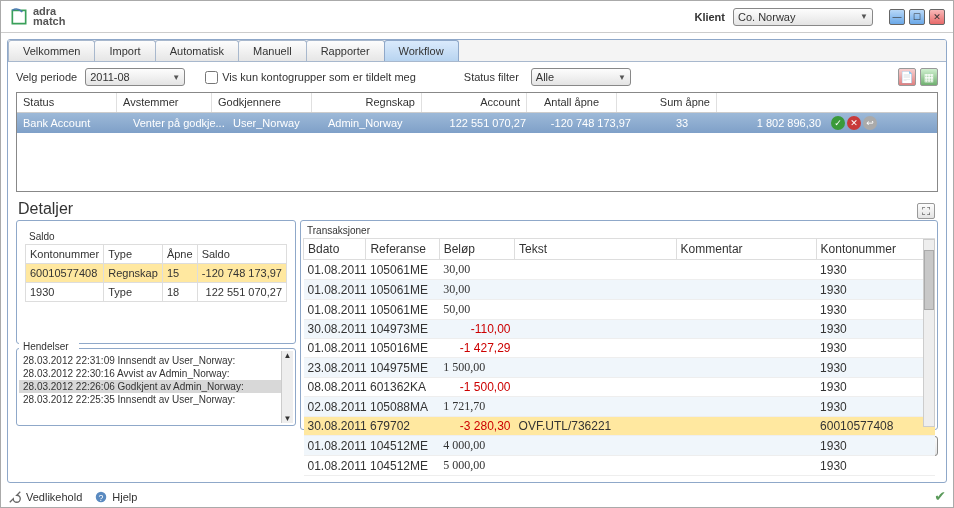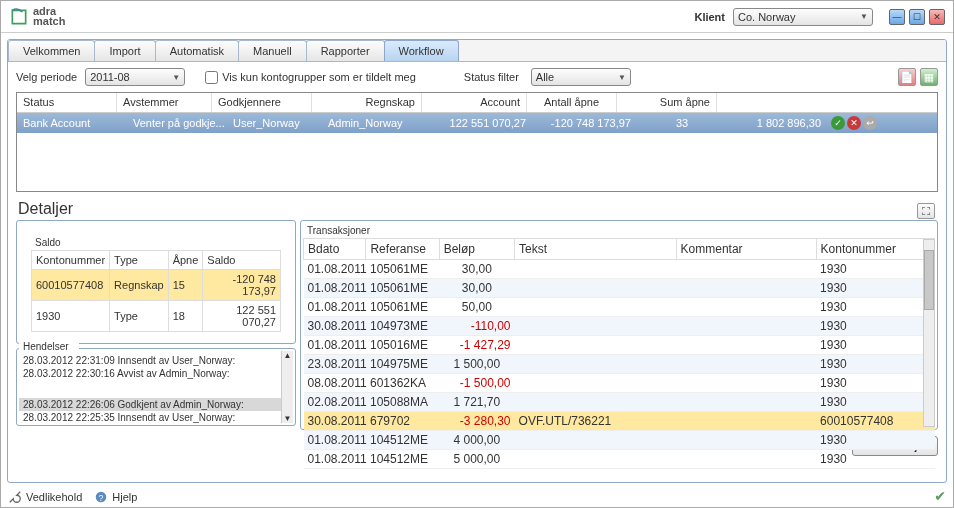--- a/index.html
+++ b/index.html
@@ -38,43 +38,43 @@
 .gr { padding:2px 6px; font-size:11px; overflow:hidden; white-space:nowrap; }
 .c-kg{width:110px;} .c-st{width:100px;} .c-av{width:95px;} .c-gk{width:100px;} .c-rg{width:110px;text-align:right;} .c-ek{width:105px;text-align:right;} .c-aa{width:90px;text-align:center;} .c-sa{width:100px;text-align:right;}
 .row-actions { display:flex; gap:2px; margin-left:4px; }
 .act-btn { width:14px; height:14px; border-radius:7px; display:flex; align-items:center; justify-content:center; font-size:9px; color:#fff; }
 .act-ok{background:#3a9a3a;} .act-x{background:#c83a3a;} .act-back{background:#aaa;}
 
 .details-label { margin:8px 0 2px 10px; font-size:16px; }
 .details-area { display:flex; margin:0 8px; gap:4px; height:210px; }
 
 .left-col { width:280px; display:flex; flex-direction:column; }
-.saldo-box { border:1px solid #8fa8c9; border-radius:3px; padding:14px; height:124px; }
+.saldo-box { border:1px solid #8fa8c9; border-radius:3px; padding:8px; height:124px; }
 .box-label { font-size:10px; padding:2px 4px; }
 .saldo-tbl { width:100%; border-collapse:collapse; font-size:11px; }
 .saldo-tbl th { background:#fff; text-align:left; padding:3px 4px; font-weight:normal; border:1px solid #ddd; }
 .saldo-tbl td { padding:3px 4px; border:1px solid #ddd; }
 .saldo-tbl tr.sel td { background:#ffe8a0; }
 .saldo-tbl tr.total td { font-weight:bold; background:#fff; }
 .saldo-tbl td.num { text-align:right; }
 
 .hendelser-box { border:1px solid #8fa8c9; border-radius:3px; margin-top:4px; height:78px; padding:2px; display:flex; }
 .hendelser-list { flex:1; overflow:hidden; }
 .hend-item { font-size:10px; padding:1px 4px; white-space:nowrap; overflow:hidden; }
-.hend-sel { background:#d8d8d8;margin-top:18px; }
+.hend-sel { background:#d8d8d8; }
 .hend-scroll { width:12px; background:#eee; border-left:1px solid #ccc; display:flex; flex-direction:column; justify-content:space-between; align-items:center; font-size:8px; }
 
 .trans-box { flex:1; border:1px solid #8fa8c9; border-radius:3px; padding:2px; position:relative; }
 .trans-expand { position:absolute; top:-18px; right:2px; width:18px; height:16px; border:1px solid #999; border-radius:2px; background:linear-gradient(#fdfdfd,#e4e4e4); display:flex; align-items:center; justify-content:center; }
 .trans-tbl { width:100%; border-collapse:collapse; font-size:12px; table-layout:fixed; }
 .trans-tbl th { background:#fff; text-align:left; padding:3px 4px; font-weight:normal; border:1px solid #ddd; }
 .trans-tbl td { padding:2px 4px; border-bottom:1px solid #eee; }
 .trans-tbl tr.odd td { background:#f0f6fb; }
 .trans-tbl tr.hl td { background:#ffe8a0; }
-.trans-tbl td.num { text-align:center; }
+.trans-tbl td.num { text-align:left;font-family:Liberation Serif, serif; }
 .trans-tbl td.neg { color:#c00; text-align:right; }
 .t-bd{width:58px;} .t-rf{width:68px;} .t-bl{width:70px;} .t-tk{width:150px;} .t-km{width:130px;} .t-kn{width:110px;}
 .trans-scroll { position:absolute; right:2px; top:18px; bottom:2px; width:12px; background:#eee; border:1px solid #ccc; }
 .trans-scroll .thumb { background:#c8c8c8; height:60px; margin-top:10px; border:1px solid #aaa; }
 
 .bottom-btn { margin:6px 8px 0 0; float:right; }
 .btn { padding:3px 10px; background:linear-gradient(#fdfdfd,#e4e4e4); border:1px solid #888; border-radius:3px; font-size:11px; cursor:pointer; }
 
 .footer { position:absolute; bottom:4px; left:8px; display:flex; gap:12px; font-size:11px; align-items:center; }
 .footer-item { display:flex; align-items:center; gap:4px;justify-content:flex-end; }

